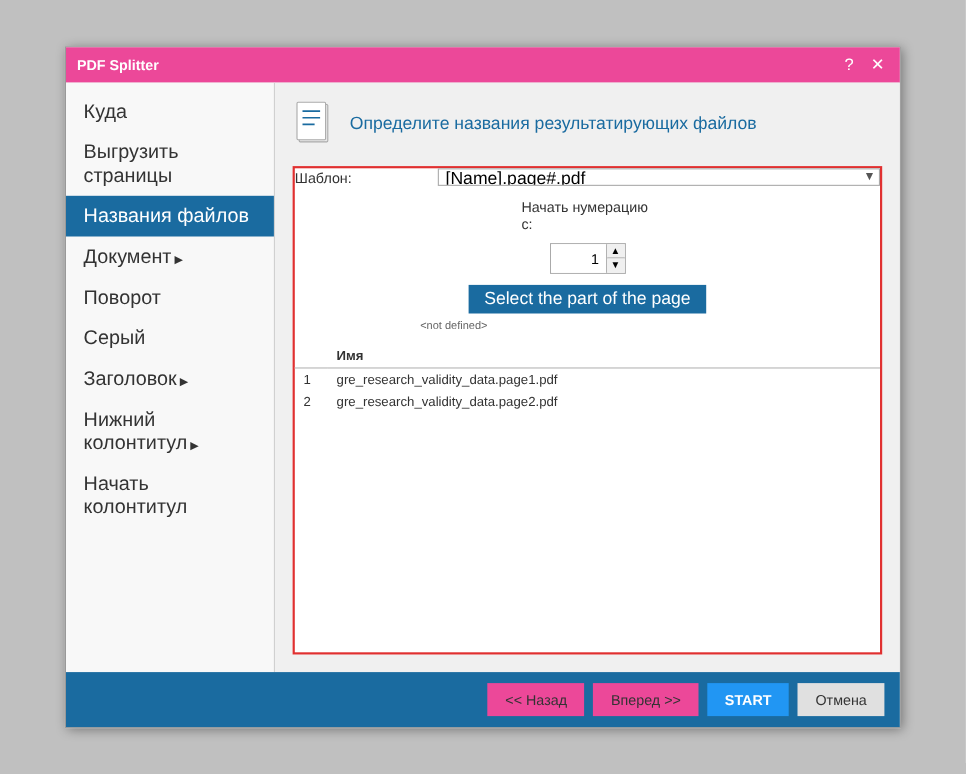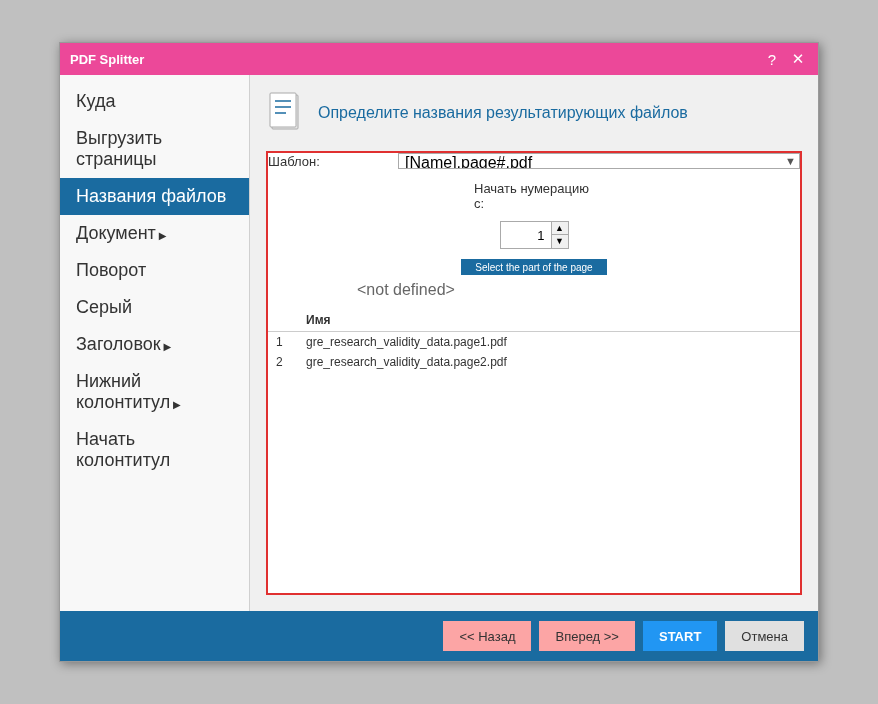--- a/index.html
+++ b/index.html
@@ -185,32 +185,32 @@
       cursor: pointer;
       font-size: 9px;
       display: flex;
       align-items: center;
       justify-content: center;
       padding: 0;
       line-height: 1;
     }
     .spinner-up { border-bottom: 1px solid #aaa; }
     .select-page-btn {
-      height: 16px;
+      height: 26px;
       padding: 0 14px;
       background: #1a6ba0;
       color: white;
       border: none;
+      font-size: 16px;
+      cursor: pointer;
+    }
+    .not-defined {
       font-size: 10px;
-      cursor: pointer;
-    }
-    .not-defined {
-      font-size: 16px;
       color: #666;
-      margin-left: 89px;
+      margin-left: 114px;
       margin-bottom: 10px;
     }
     .file-table {
       width: 100%;
       border-collapse: collapse;
       margin-top: 4px;
     }
     .file-table thead tr th {
       text-align: left;
       font-size: 12px;
@@ -235,21 +235,21 @@
       flex-shrink: 0;
     }
     .footer-btn {
       height: 30px;
       padding: 0 16px;
       border: none;
       cursor: pointer;
       font-size: 13px;
     }
     .btn-nav {
-      background: #fca5a5;
+      background: #ec4899;
       color: #333;
       padding-left: 16px;
     }
     .btn-start {
       background: #2196f3;
       color: white;
       font-weight: 600;
     }
     .btn-cancel {
       background: #e0e0e0;

